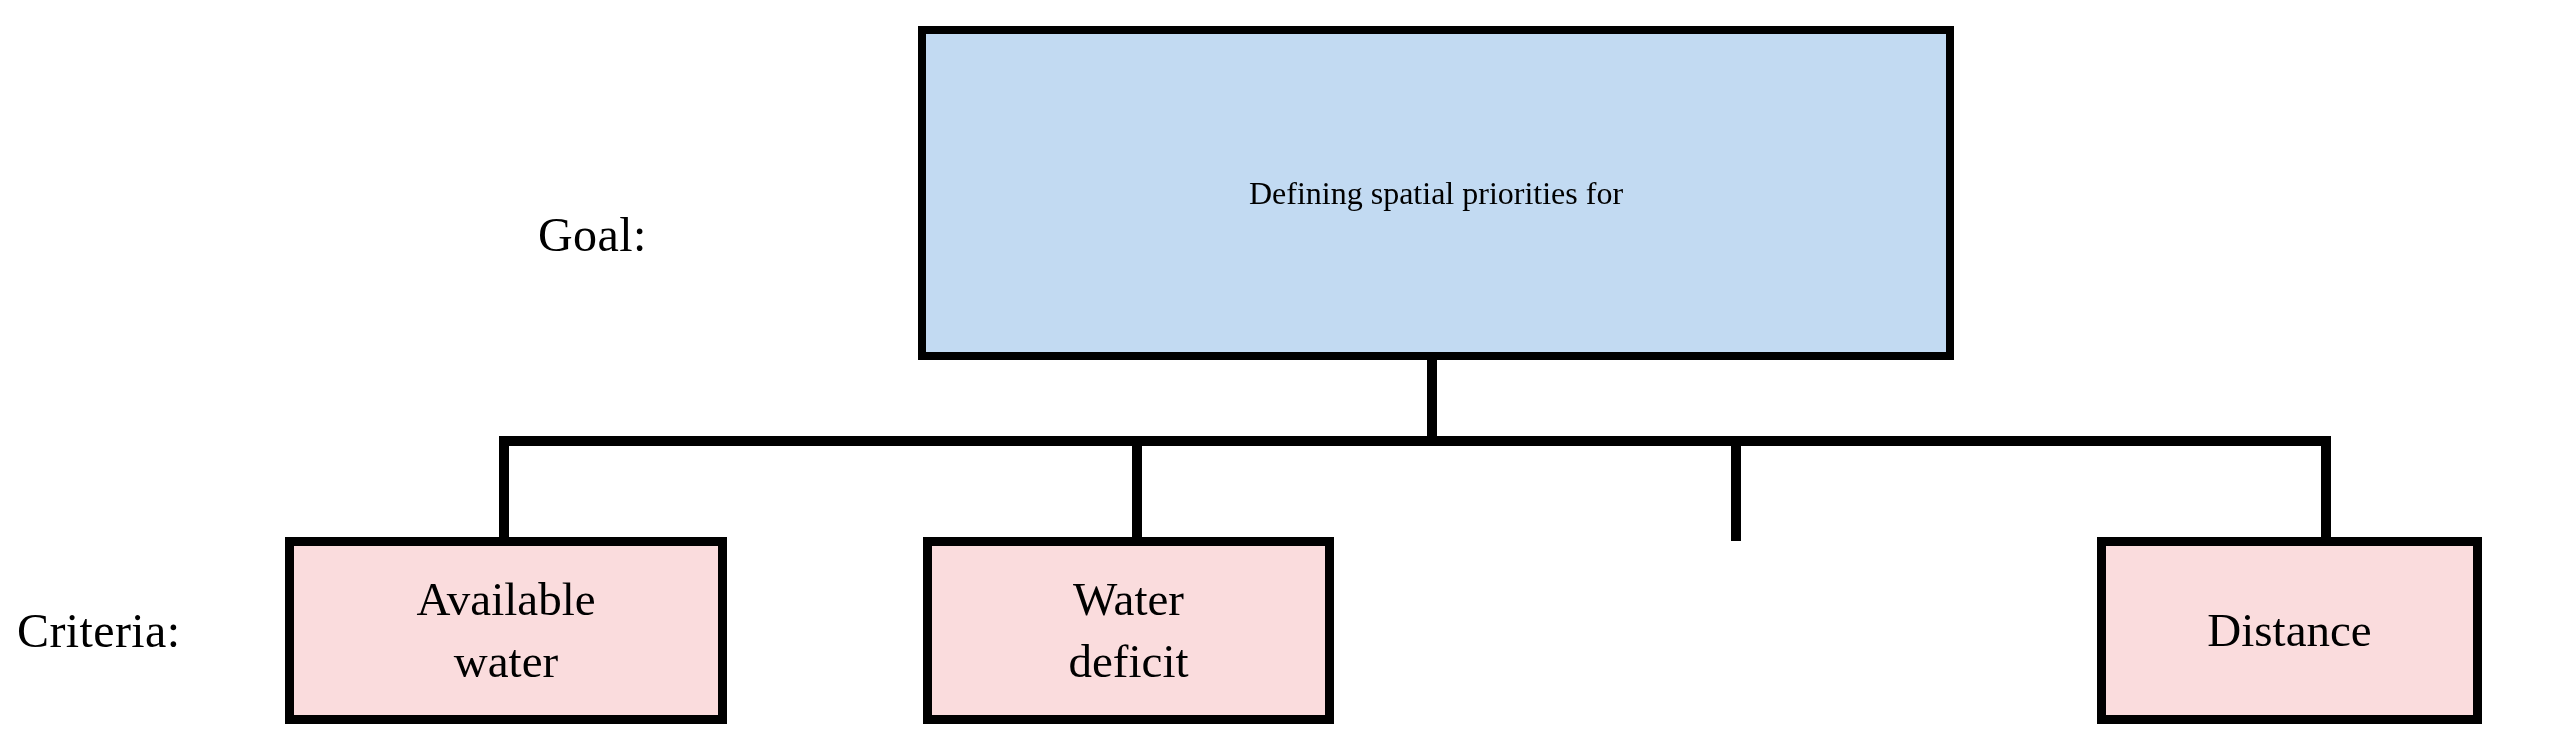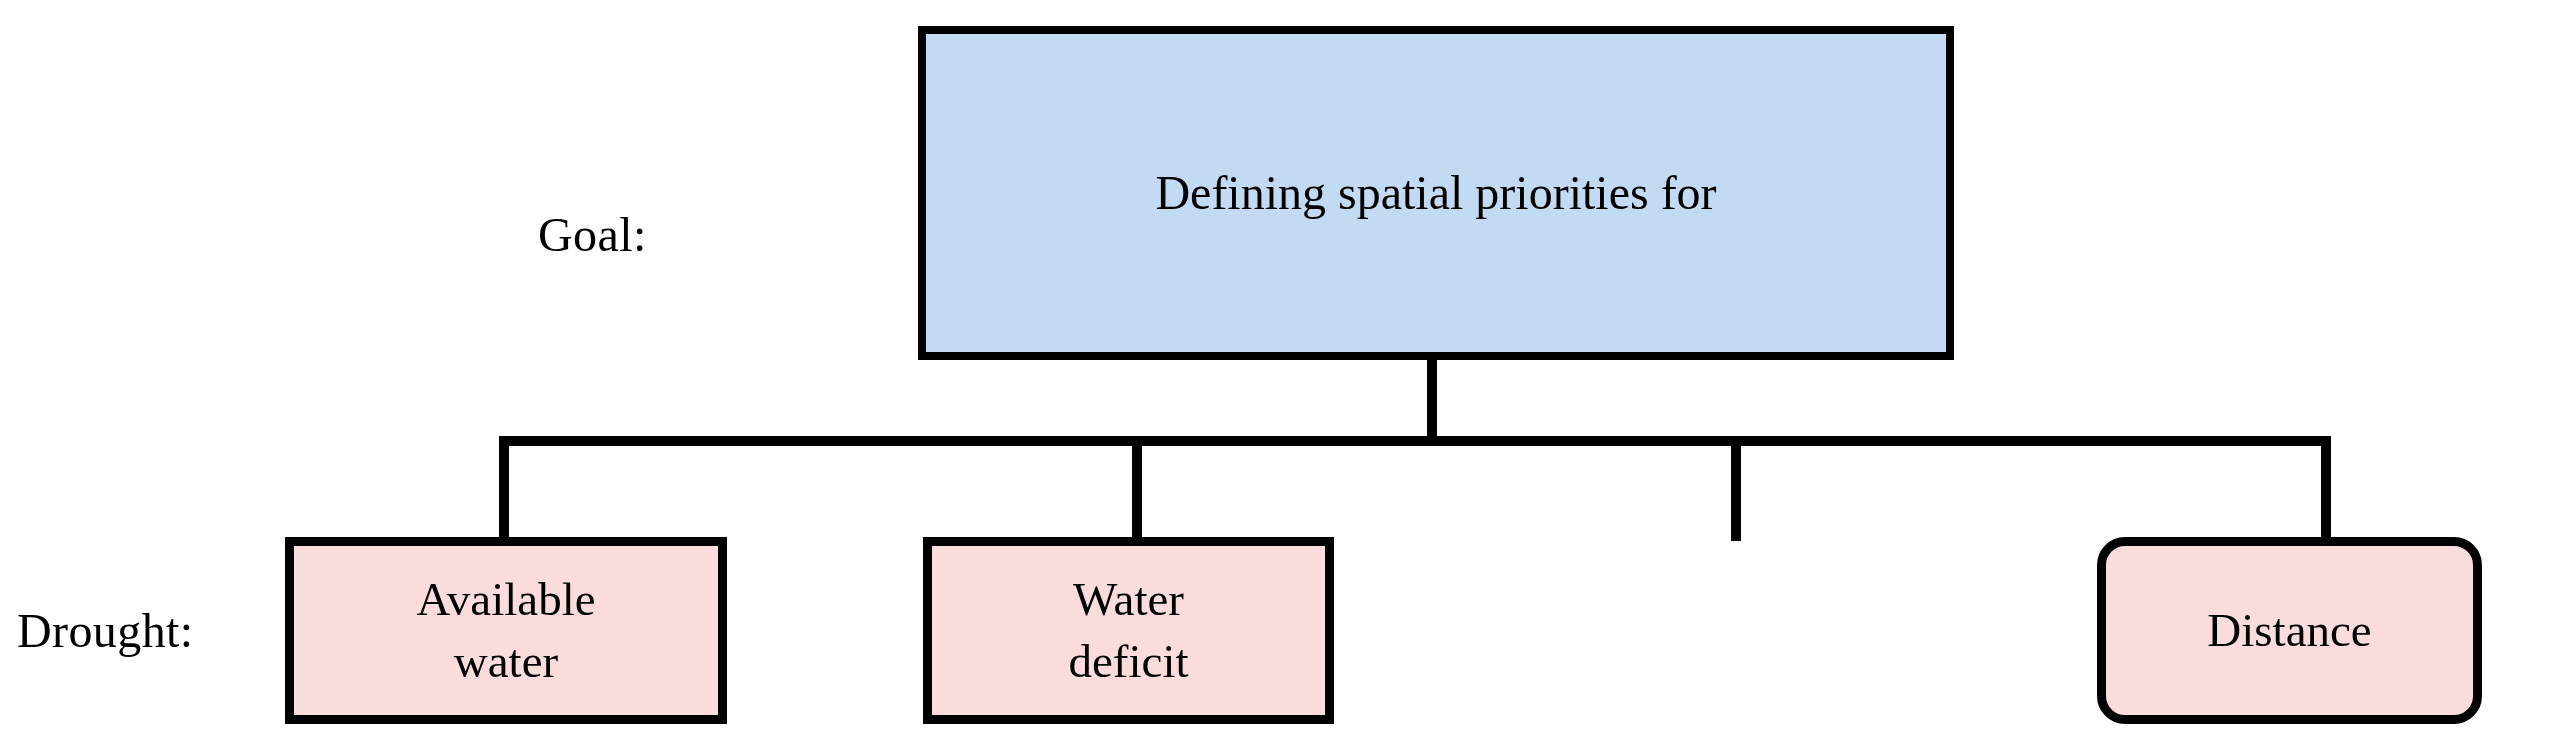--- a/index.html
+++ b/index.html
@@ -48,36 +48,36 @@
     padding: 0 11px;
     box-sizing: border-box;
   }
 
   #goal-node {
     left: 918px;
     top: 26px;
     width: 1036px;
     height: 334px;
     background: #c2daf2;
-    font-size: 48px;
+    font-size: 32px;
     line-height: 1.28;
   }
 
   .criteria-node {
     top: 537px;
     height: 187px;
     background: #fadcdd;
     border-width: 9.3px;
     font-size: 47px;
     line-height: 1.30;
   }
   #criteria-node-0 { left: 285px;  width: 442px; }
   #criteria-node-1 { left: 923px; width: 411px; }
   #criteria-node-2 { left: 1531px; width: 366px; }
-  #criteria-node-3 { left: 2097px; width: 385px; border-radius: 28px; }
+  #criteria-node-3 { left: 2097px; width: 385px; }
 
   
   .conn {
     position: absolute;
     background: #000000;
     z-index: 1;
   }
   
   #conn-stem   { left: 1427px; top: 358px; width: 10px;   height: 87px; }
   
@@ -89,21 +89,21 @@
   #conn-drop-2 { left: 1731px; }
   #conn-drop-3 { left: 2321px; }
 </style>
 </head>
 <body>
 
 <div id="canvas">
 
   <div class="row-label" id="goal-label">Goal:</div>
 
-  <div class="row-label" id="criteria-label">Drought:</div>
+  <div class="row-label" id="criteria-label">Criteria:</div>
 
   <div class="conn" id="conn-stem"></div>
   <div class="conn" id="conn-bus"></div>
   <div class="conn conn-drop" id="conn-drop-0"></div>
   <div class="conn conn-drop" id="conn-drop-1"></div>
   <div class="conn conn-drop" id="conn-drop-2"></div>
   <div class="conn conn-drop" id="conn-drop-3"></div>
 
   <div class="node" id="goal-node">
     <span class="node-text"><span>Defining spatial priorities for</span><br></span>

